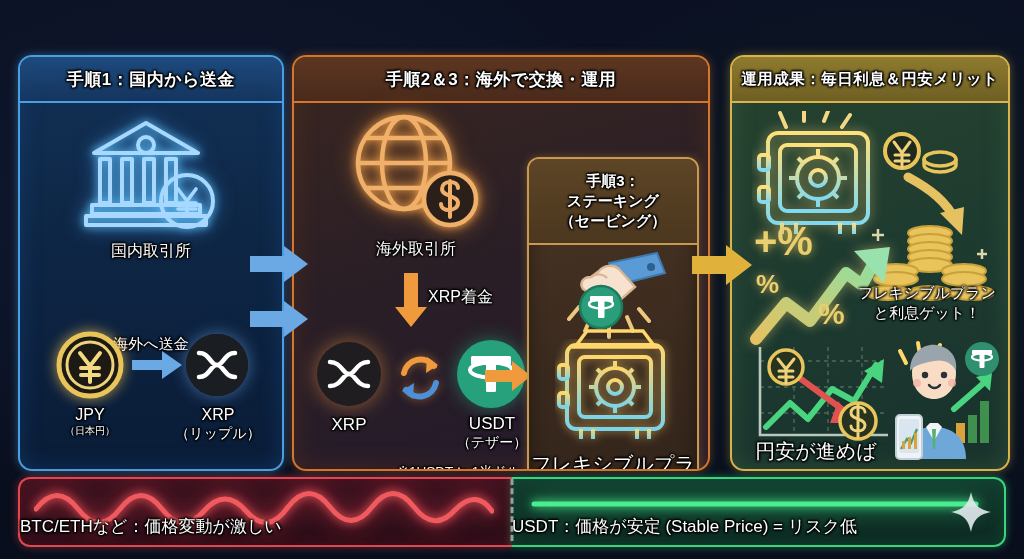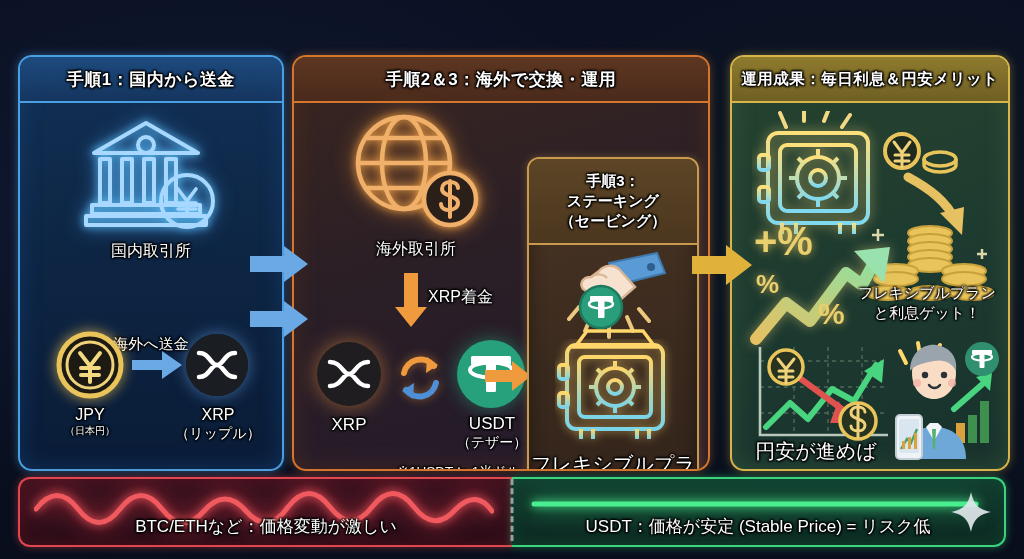--- a/index.html
+++ b/index.html
@@ -65,21 +65,21 @@
   
   #bar{position:absolute;left:18px;top:477px;width:988px;height:66px;display:flex;}
   #barL{width:50%;height:100%;border-radius:12px 0 0 12px;position:relative;
     background:linear-gradient(180deg,#3a1220 0%,#2a0d18 100%);
     border:2px solid #e0474f;border-right:none;box-shadow:0 0 9px rgba(224,71,79,.45),inset 0 0 16px rgba(120,20,30,.4);}
   #barR{width:50%;height:100%;border-radius:0 12px 12px 0;position:relative;
     background:linear-gradient(180deg,#123a2e 0%,#0d2a22 100%);
     border:2px solid #3ad47a;border-left:none;box-shadow:0 0 9px rgba(58,212,122,.45),inset 0 0 16px rgba(20,110,70,.35);}
   #divider{position:absolute;left:50%;top:2px;bottom:2px;width:0;
     border-left:3px dashed #98a0a6;transform:translateX(-1.5px);z-index:5;}
-  .barlabel{position:absolute;left:0;right:0;bottom:7px;text-align:center;font-size:17px;}
+  .barlabel{position:absolute;left:0;right:0;bottom:7px;text-align:left;font-size:17px;}
 
   .neon-b{filter:drop-shadow(0 0 4px #5fc8ff) drop-shadow(0 0 9px rgba(70,150,230,.6));}
   .neon-o{filter:drop-shadow(0 0 4px #f0a24a) drop-shadow(0 0 10px rgba(230,140,50,.55));}
   .neon-r{filter:drop-shadow(0 0 5px #ff5a62) drop-shadow(0 0 11px rgba(255,60,70,.6));}
   .neon-gr{filter:drop-shadow(0 0 5px #49ef8e) drop-shadow(0 0 11px rgba(50,230,130,.55));}
 </style>
 </head>
 <body>
 
 <div id="stage">

